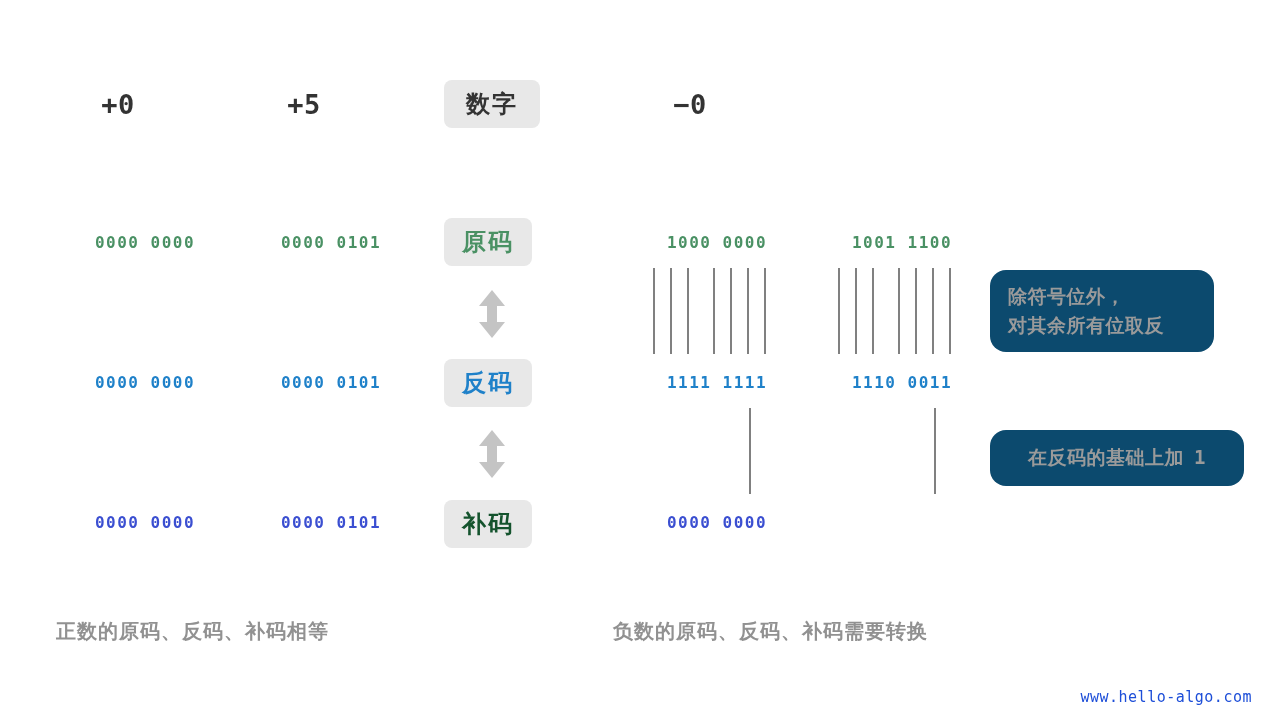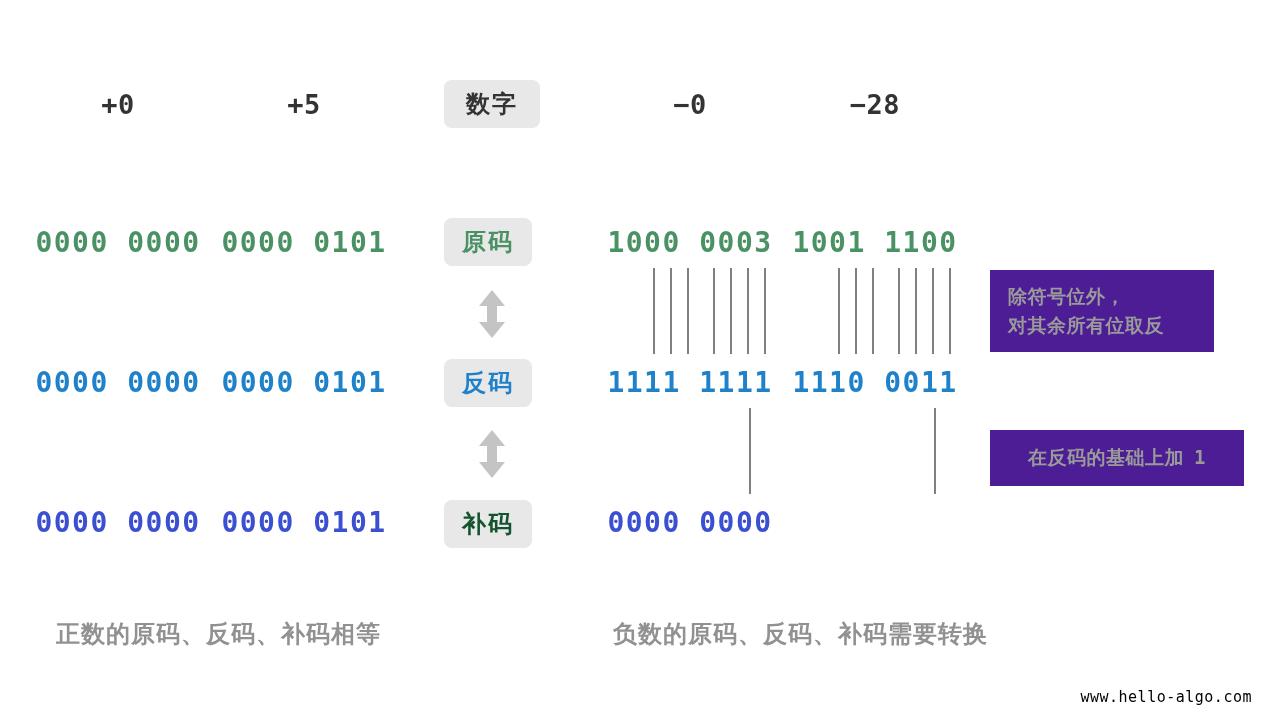--- a/index.html
+++ b/index.html
@@ -65,23 +65,24 @@
     font-size: 24px;
   }
 
   .badge-yuan  { color: #4a9164; }
   .badge-fan   { color: #1f81c9; }
   .badge-bu    { color: #14532d; }
 
   
   .bits {
     font-family: "DejaVu Sans Mono", "Liberation Mono", monospace;
-    font-size: 28px;
+    font-size: 16px;
     font-weight: bold;
     letter-spacing: 1.5px;
+    margin-left: 27px;
   }
   .bits-green  { color: #4a9164; }
   .bits-blue   { color: #1f81c9; }
   .bits-indigo { color: #3b4fd1; }
 
   
   .dbl-arrow {
     position: absolute;
     width: 34px;
     height: 52px;
@@ -90,79 +91,78 @@
   
   .tick {
     position: absolute;
     width: 1.5px;
     background: #808080;
   }
 
   
   .note {
     position: absolute;
-    background: #4c1d95;
-    border-radius: 0;
+    background: #0c4a6e;
+    border-radius: 16px;
     color: #9a9a9a;
     font-size: 19px;
     font-weight: bold;
     line-height: 1.55;
     display: flex;
     flex-direction: column;
     justify-content: center;
     padding: 10px 18px;
     letter-spacing: 0.5px;
   }
   .note-mono {
     font-family: "DejaVu Sans Mono", "Liberation Mono", monospace;
   }
 
   
   .caption {
     position: absolute;
     color: #919191;
-    font-size: 24px;
+    font-size: 20px;
     font-weight: bold;
     letter-spacing: 1px;
     white-space: nowrap;
   }
 
   
   .watermark {
     position: absolute;
     right: 28px;
     bottom: 14px;
     font-family: "DejaVu Sans Mono", "Liberation Mono", monospace;
     font-size: 15px;
-    color: #000000;
+    color: #1d4ed8;
     letter-spacing: 0.5px;
   }
 </style>
 </head>
 <body>
 
 <div class="canvas">
 
   <div class="cell num-label" style="left:48px;  top:80px; width:140px; height:48px;">+0</div>
 
   <div class="cell num-label" style="left:234px; top:80px; width:140px; height:48px;">+5</div>
 
   <div class="badge badge-header" style="position:absolute; left:444px; top:80px;font-family:Liberation Mono, monospace;">数字</div>
 
   <div class="cell num-label" style="left:620px; top:80px; width:140px; height:48px;">−0</div>
 
-  <div class="cell num-label" style="left:805px; top:80px; width:140px; height:48px;">−28</div>
 
   <div class="cell bits bits-green" style="left:48px;  top:220px; width:140px; height:44px;">0000 0000</div>
 
   <div class="cell bits bits-green" style="left:234px; top:220px; width:140px; height:44px;">0000 0101</div>
 
   <div class="badge badge-row badge-yuan" style="position:absolute; left:444px; top:218px;">原码</div>
 
-  <div class="cell bits bits-green" style="left:620px; top:220px; width:140px; height:44px;">1000 0003</div>
+  <div class="cell bits bits-green" style="left:620px; top:220px; width:140px; height:44px;">1000 0000</div>
 
   <div class="cell bits bits-green" style="left:805px; top:220px; width:140px; height:44px;">1001 1100</div>
 
   <div class="tick" style="left:653px; top:268px; height:86px;"></div>
   <div class="tick" style="left:670px; top:268px; height:86px;"></div>
   <div class="tick" style="left:687px; top:268px; height:86px;"></div>
   <div class="tick" style="left:713px; top:268px; height:86px;"></div>
   <div class="tick" style="left:730px; top:268px; height:86px;"></div>
   <div class="tick" style="left:747px; top:268px; height:86px;"></div>
   <div class="tick" style="left:764px; top:268px; height:86px;"></div>

